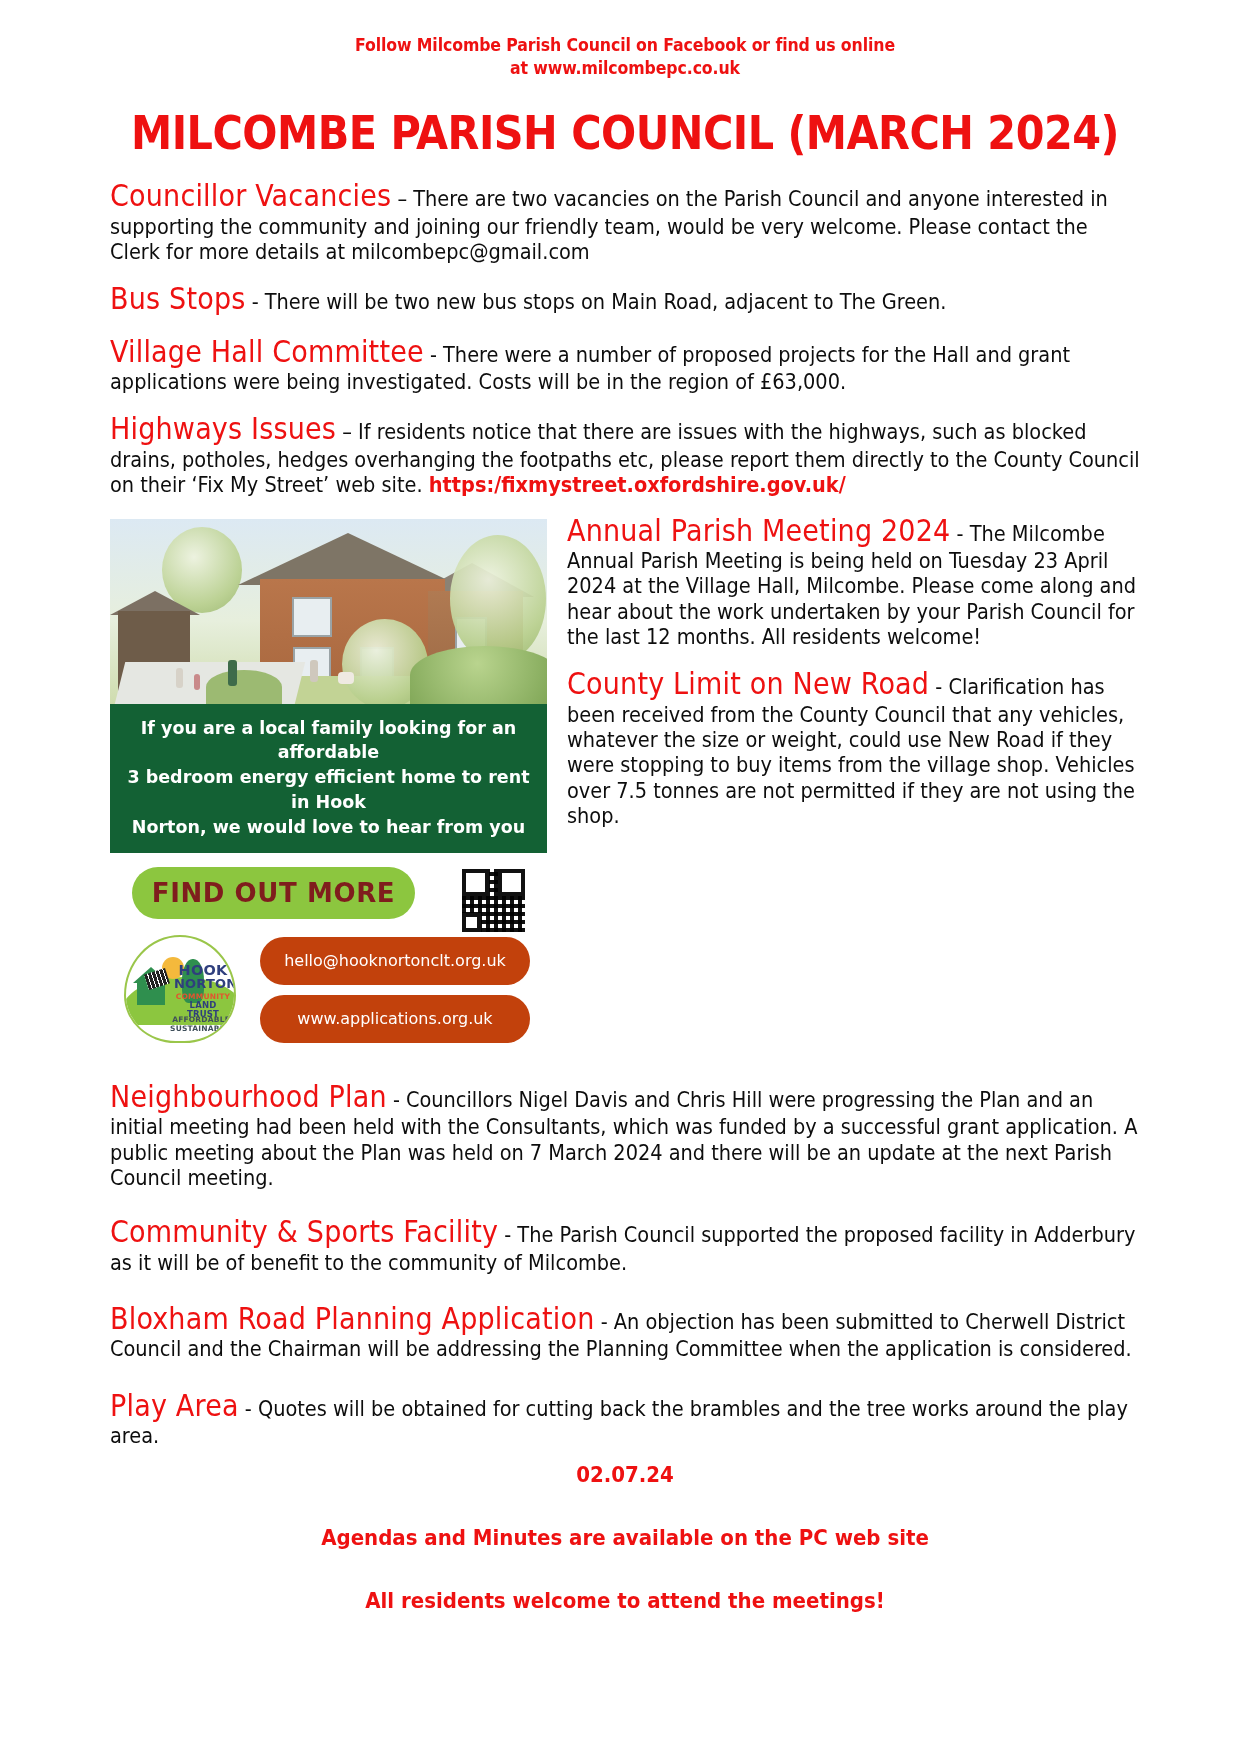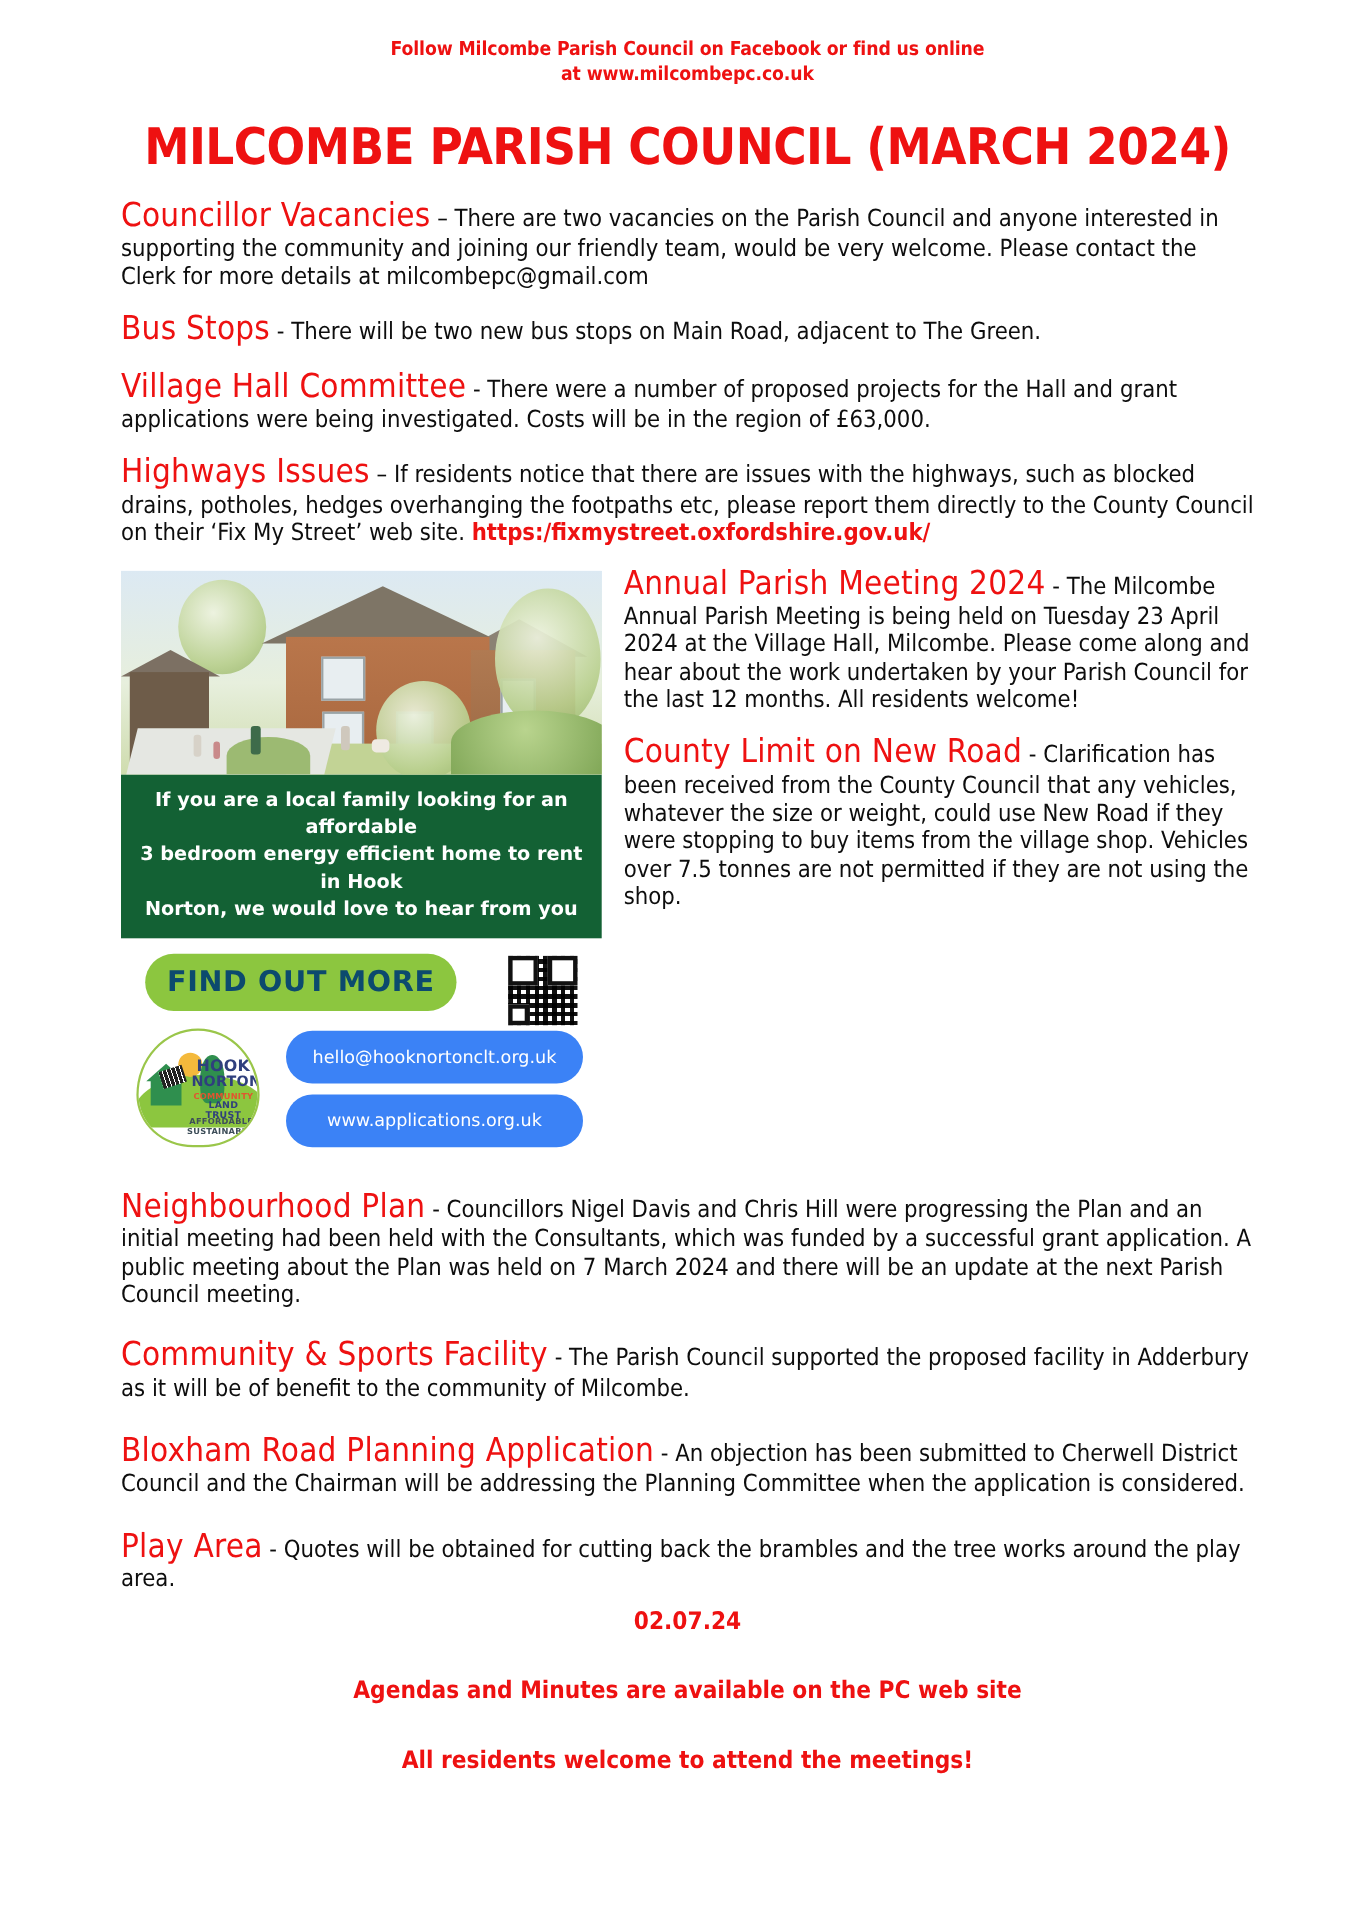--- a/index.html
+++ b/index.html
@@ -147,21 +147,21 @@
     padding:12px 14px 13px 14px;
     font-family:"DejaVu Sans","Liberation Sans",sans-serif;
   }
   .ad-lower { position:relative; padding:14px 0 10px 0; height:196px; }
   .fom-btn {
     display:block;
     width:283px; height:52px;
     margin-left:22px;
     background:#8cc63f;
     border-radius:26px;
-    color:#0c4a6e;
+    color:#7f1d1d;
     font-size:26px;
     font-weight:bold;
     letter-spacing:0.6px;
     text-align:center;
     line-height:52px;
     font-family:"DejaVu Sans","Liberation Sans",sans-serif;
   }
   .qr {
     position:absolute; right:22px; top:16px;
     width:63px; height:63px;
@@ -229,21 +229,21 @@
   .logo-comm { font-size:7.5px; font-weight:bold; color:#e2552f; letter-spacing:0.2px; margin-top:1px; }
   .logo-lt { font-size:8.5px; font-weight:bold; color:#2f3f7d; letter-spacing:0.2px; line-height:1.1; }
   .logo-aff {
     position:absolute; left:8px; bottom:8px; width:96px;
     text-align:right; font-size:7.5px; font-weight:bold; color:#3f4f5a; letter-spacing:0.2px;
     font-family:"DejaVu Sans","Liberation Sans",sans-serif;
   }
   .pill {
     position:absolute; left:150px;
     width:270px; height:48px;
-    background:#3b82f6;
+    background:#c2410c;
     border-radius:24px;
     color:#ffffff;
     font-size:16px;
     text-align:center;
     line-height:48px;
     font-family:"DejaVu Sans","Liberation Sans",sans-serif;
   }
   .pill-email { top:84px; }
   .pill-web { top:142px; }
 

